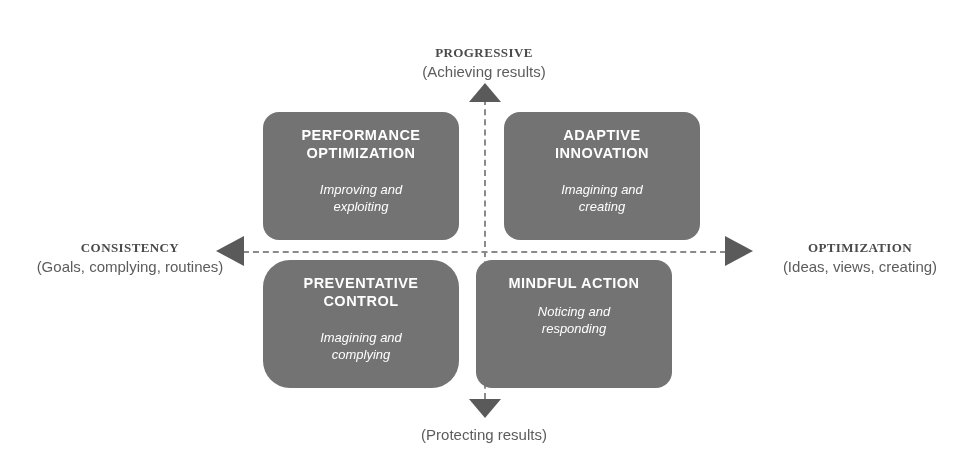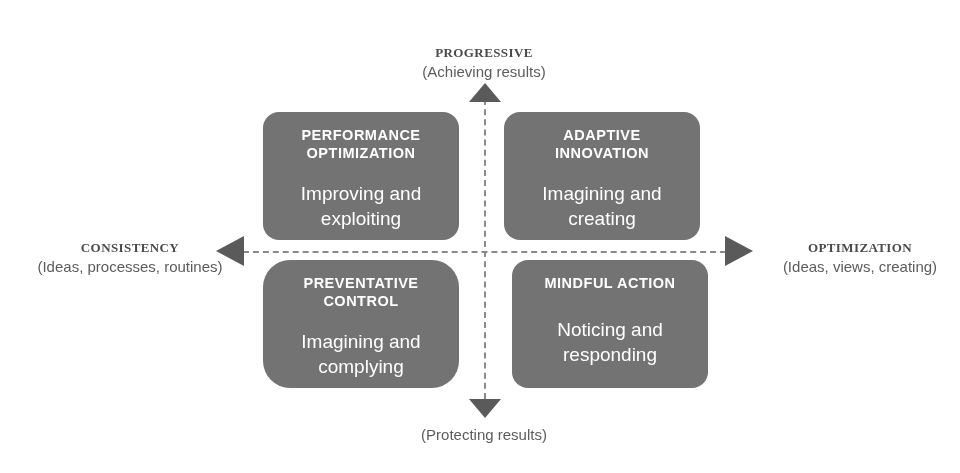--- a/index.html
+++ b/index.html
@@ -112,37 +112,38 @@
     padding: 14px 10px 10px 10px;
     display: flex;
     flex-direction: column;
     align-items: center;
     text-align: center;
     color: #ffffff;
   }
   .quad-tl { left: 263px; top: 112px; }
   .quad-tr { left: 504px; top: 112px; }
   .quad-bl { left: 263px; top: 260px; border-radius: 27px; }
-  .quad-br { left: 512px; top: 260px; }
+  .quad-br { left: 476px; top: 260px; }
 
   .quad-title {
     font-size: 14.5px;
     font-weight: bold;
     letter-spacing: 0.5px;
     line-height: 1.25;
     white-space: pre-line;
   }
   .quad-desc {
-    font-size: 19px;
+    font-size: 13px;
     font-weight: normal;
     line-height: 1.3;
     white-space: pre-line;
     margin-top: 20px;
-  }
-  .quad-br .quad-desc { margin-top: 26px; }
+    font-style: italic;
+  }
+  .quad-br .quad-desc { margin-top: 12px; }
   .quad-tr .quad-desc { }
 </style>
 </head>
 <body>
 
 <div id="diagram">
 
   <div class="axis-line axis-h"></div>
   <div class="axis-line axis-v"></div>
 
@@ -155,21 +156,21 @@
     <span class="lab-title">PROGRESSIVE</span>
     <span class="lab-sub">(Achieving results)</span>
   </div>
 
   <div class="axis-label label-bottom">
     <span class="lab-sub">(Protecting results)</span>
   </div>
 
   <div class="axis-label label-left">
     <span class="lab-title">CONSISTENCY</span>
-    <span class="lab-sub">(Ideas, processes, routines)</span>
+    <span class="lab-sub">(Goals, complying, routines)</span>
   </div>
 
   <div class="axis-label label-right">
     <span class="lab-title">OPTIMIZATION</span>
     <span class="lab-sub">(Ideas, views, creating)</span>
   </div>
 
   <div class="quad quad-tl">
     <div class="quad-title">PERFORMANCE
 OPTIMIZATION</div>

